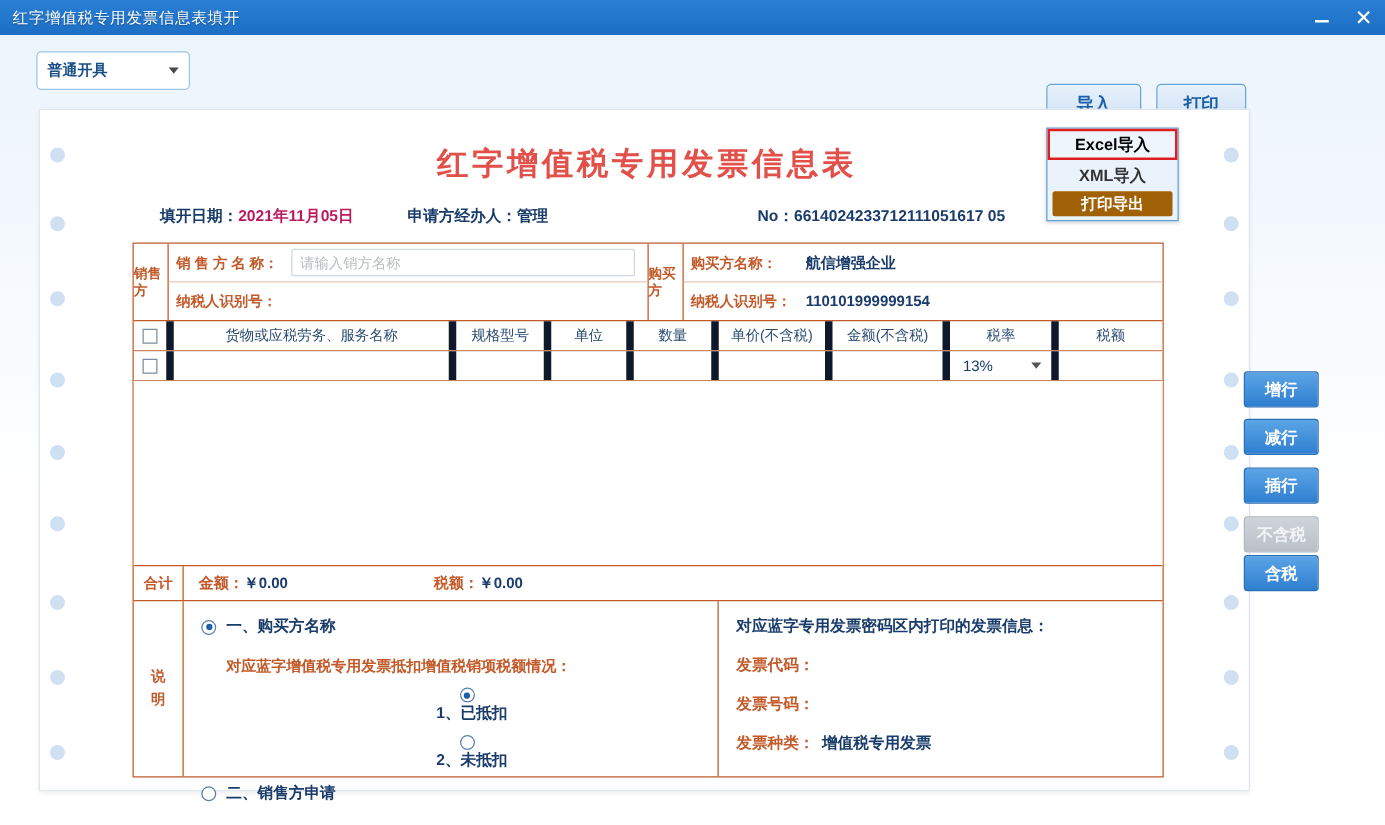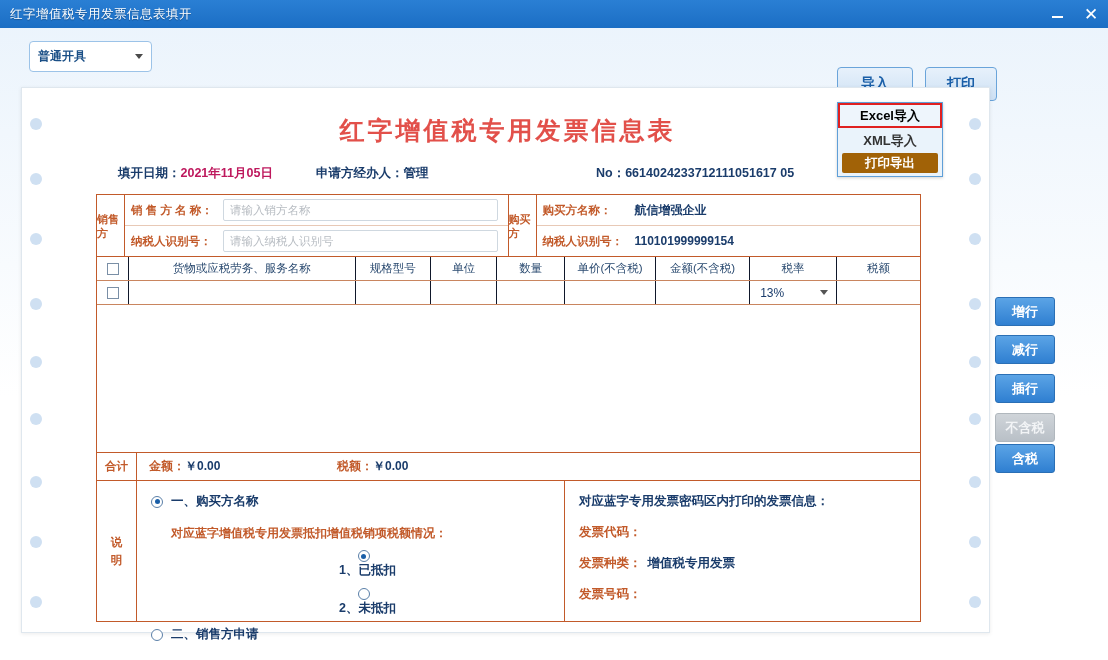--- a/index.html
+++ b/index.html
@@ -78,21 +78,21 @@
   .dropdown .item.highlighted {
     border: 2px solid #e02020; color: #000; background: #eef5fc;
   }
   .dropdown .item.selected {
     background: #a16207; color: #fff; margin: 0 4px 3px 4px; height: 20px;
     border-radius: 2px; font-size: 12.5px;
   }
 
   
   .sheet {
-    position: absolute; left: 21px; top: 87px; width: 969px; height: 546px;
+    position: absolute; left: 31px; top: 87px; width: 969px; height: 546px;
     background: #fff; border: 1px solid #dfe7ee;
     box-shadow: 0 1px 4px rgba(0,0,0,.08);
   }
   .punch-col { position: absolute; top: 0; width: 28px; height: 546px; }
   .punch-col.left { left: 0; }
   .punch-col.right { right: 0; }
   .punch {
     position: absolute; left: 8px; width: 12px; height: 12px; border-radius: 50%;
     background: #cfe0f2;
   }
@@ -137,21 +137,21 @@
     margin-right: 10px;
   }
   .pf-value { font-size: 12px; color: #1a3c6b; font-weight: bold; }
   .party-left { width: 50%; border-right: 1.5px solid #c25a2a; display: flex; }
   .party-right { width: 50%; display: flex; }
 
   .grid-head, .grid-row { display: flex; }
   .grid-head { height: 24px; border-bottom: 1px solid #c9855f; }
   .grid-row  { height: 24px; border-bottom: 1px solid #c9855f; }
   .cell {
-    border-right: 1px solid #0f172a; display: flex; align-items: center; justify-content: center;
+    border-right: 6px solid #0f172a; display: flex; align-items: center; justify-content: center;
     font-size: 11.5px; color: #2a4a70;
   }
   .cell:last-child { border-right: none; }
   .c-chk   { width: 34px; }
   .c-name  { width: 240px; }
   .c-spec  { width: 80px; }
   .c-unit  { width: 70px; }
   .c-qty   { width: 72px; }
   .c-price { width: 96px; }
   .c-amt   { width: 100px; }
@@ -293,21 +293,20 @@
         <div class="party-row">
           <div class="party-left">
             <div class="party-label">销售方</div>
             <div class="party-fields">
               <div class="party-field">
                 <span class="pf-label">销 售 方 名 称：</span>
                 <span class="pf-input">请输入销方名称</span>
               </div>
               <div class="party-field">
                 <span class="pf-label">纳税人识别号：</span>
-                <span class="pf-input">请输入纳税人识别号</span>
               </div>
             </div>
           </div>
           <div class="party-right">
             <div class="party-label">购买方</div>
             <div class="party-fields">
               <div class="party-field">
                 <span class="pf-label">购买方名称：</span>
                 <span class="pf-value">航信增强企业</span>
               </div>
@@ -387,24 +386,24 @@
               <span class="radio"></span>
               <span>二、销售方申请</span>
             </div>
           </div>
           <div class="note-right">
             <div class="nr-title">对应蓝字专用发票密码区内打印的发票信息：</div>
             <div class="nr-line">
               <span>发票代码：</span><span class="v"></span>
             </div>
             <div class="nr-line">
+              <span>发票号码：</span><span class="v"></span>
+            </div>
+            <div class="nr-line">
               <span>发票种类：</span><span class="v">增值税专用发票</span>
-            </div>
-            <div class="nr-line">
-              <span>发票号码：</span><span class="v"></span>
             </div>
           </div>
         </div>
 
       </div>
     </div>
   </div>
 
   <div class="side-btn" id="sb-add">增行</div>
   <div class="side-btn" id="sb-del">减行</div>

